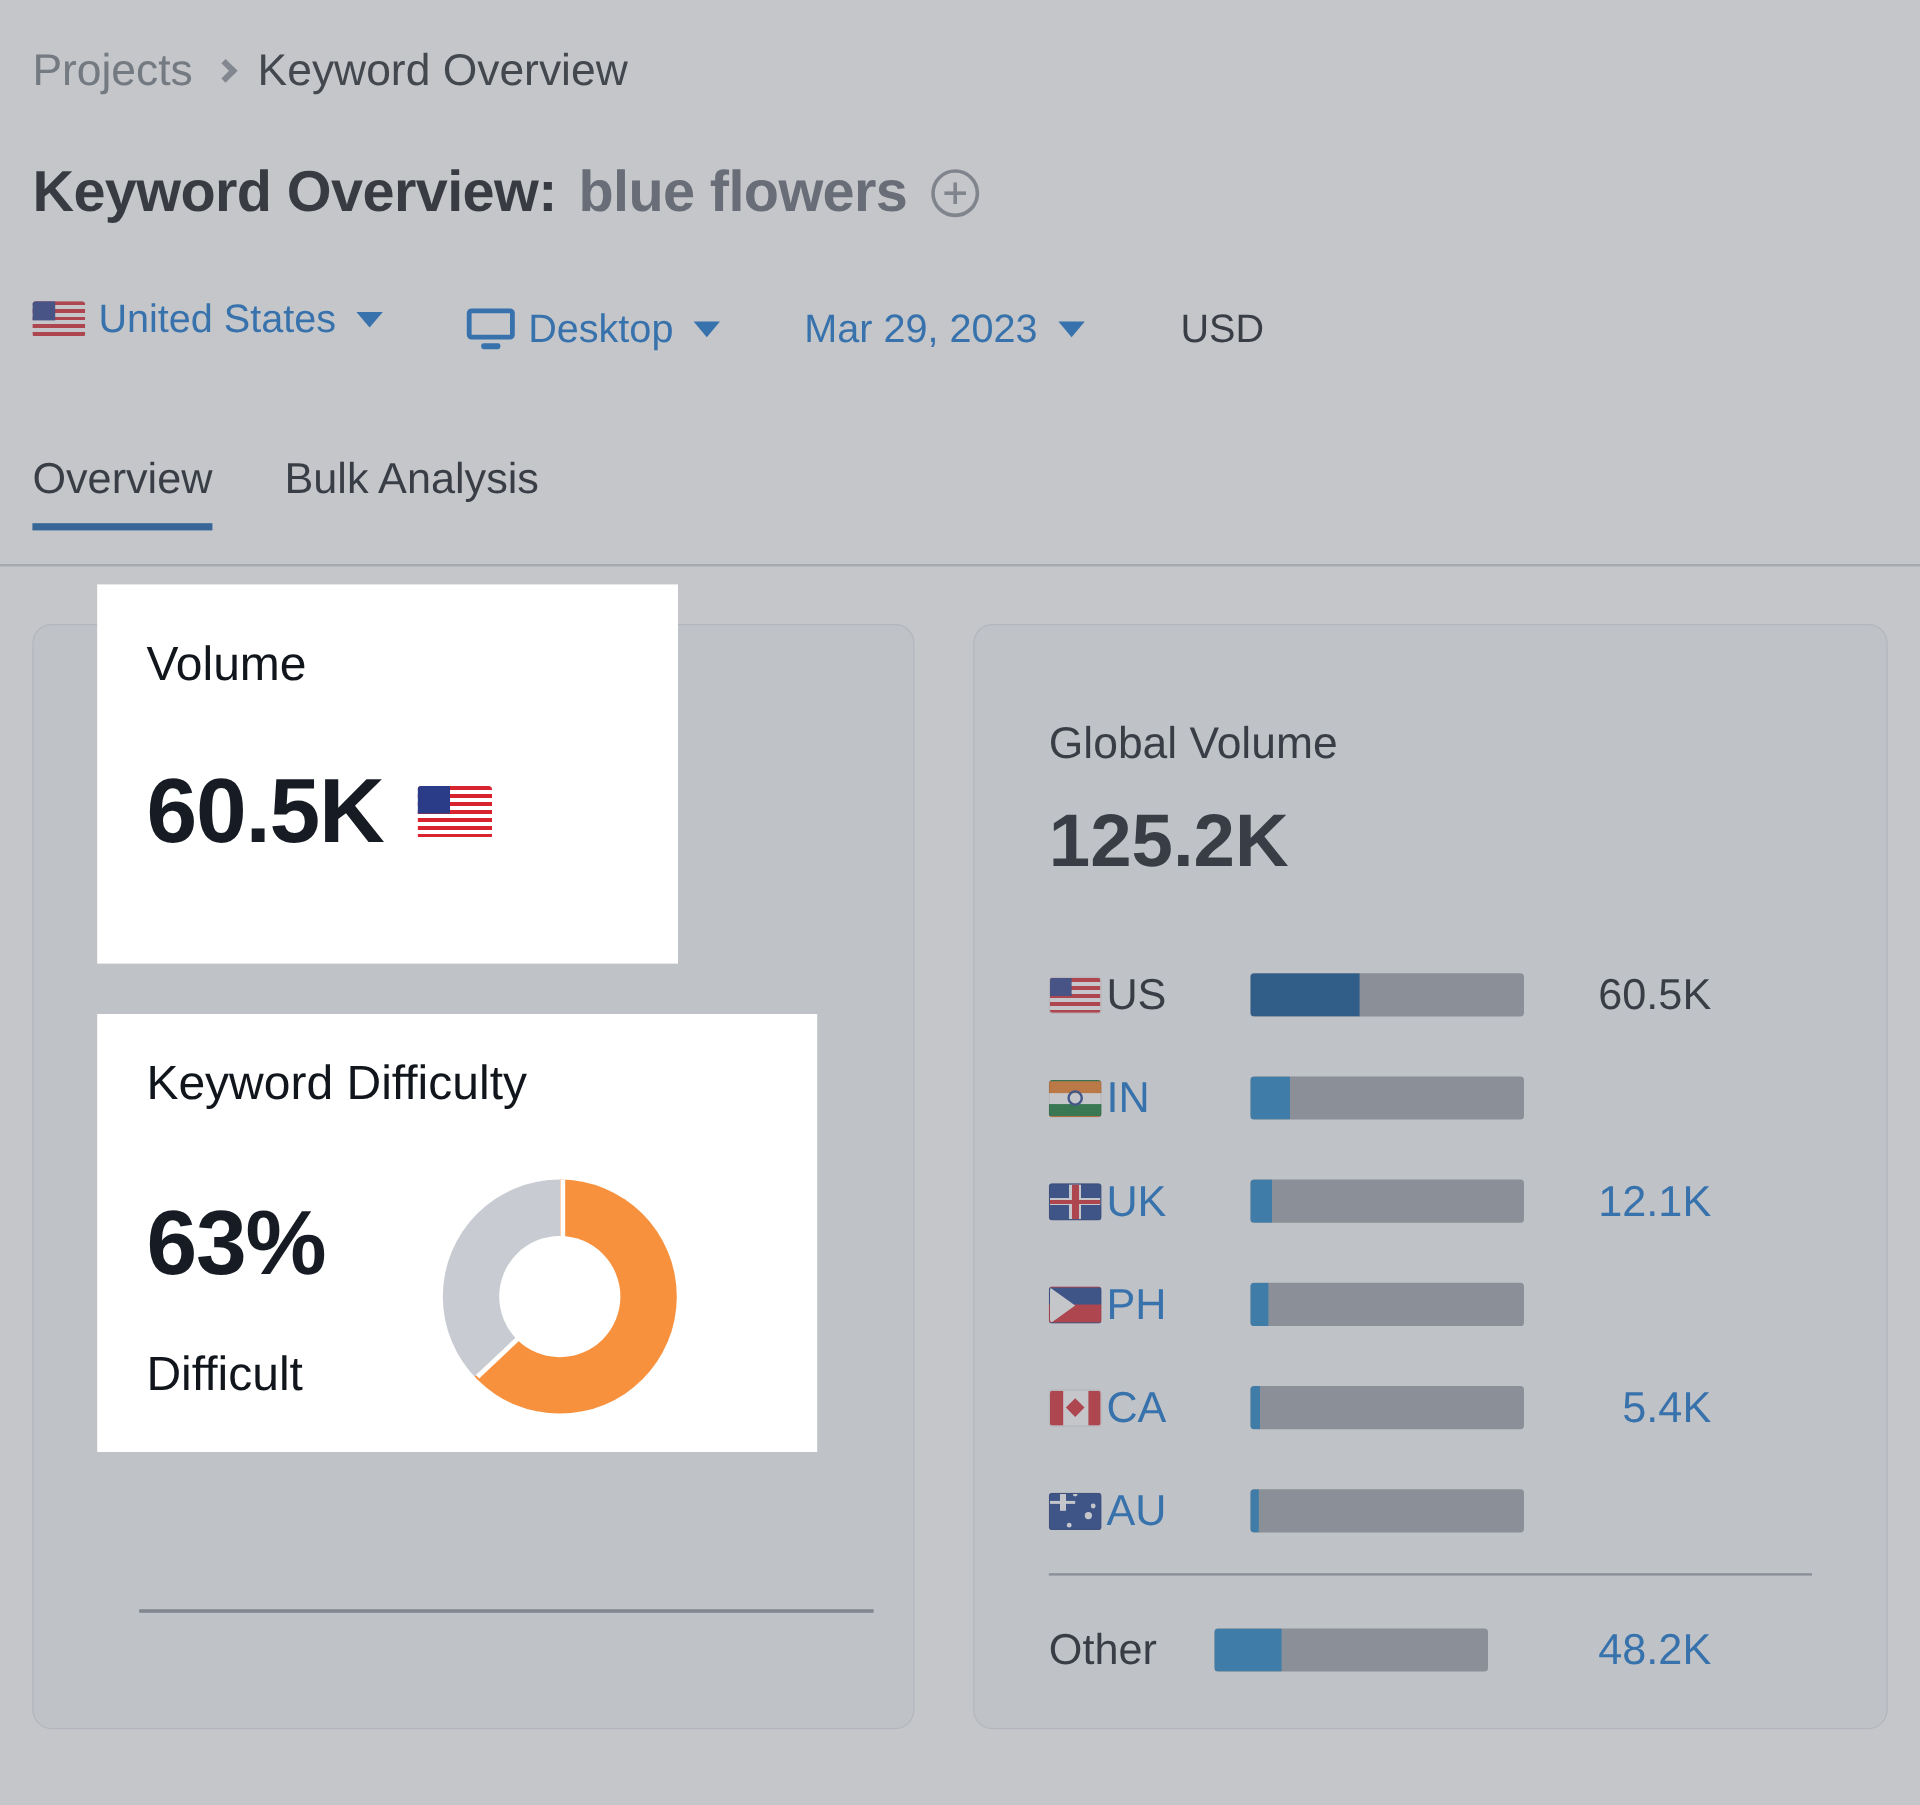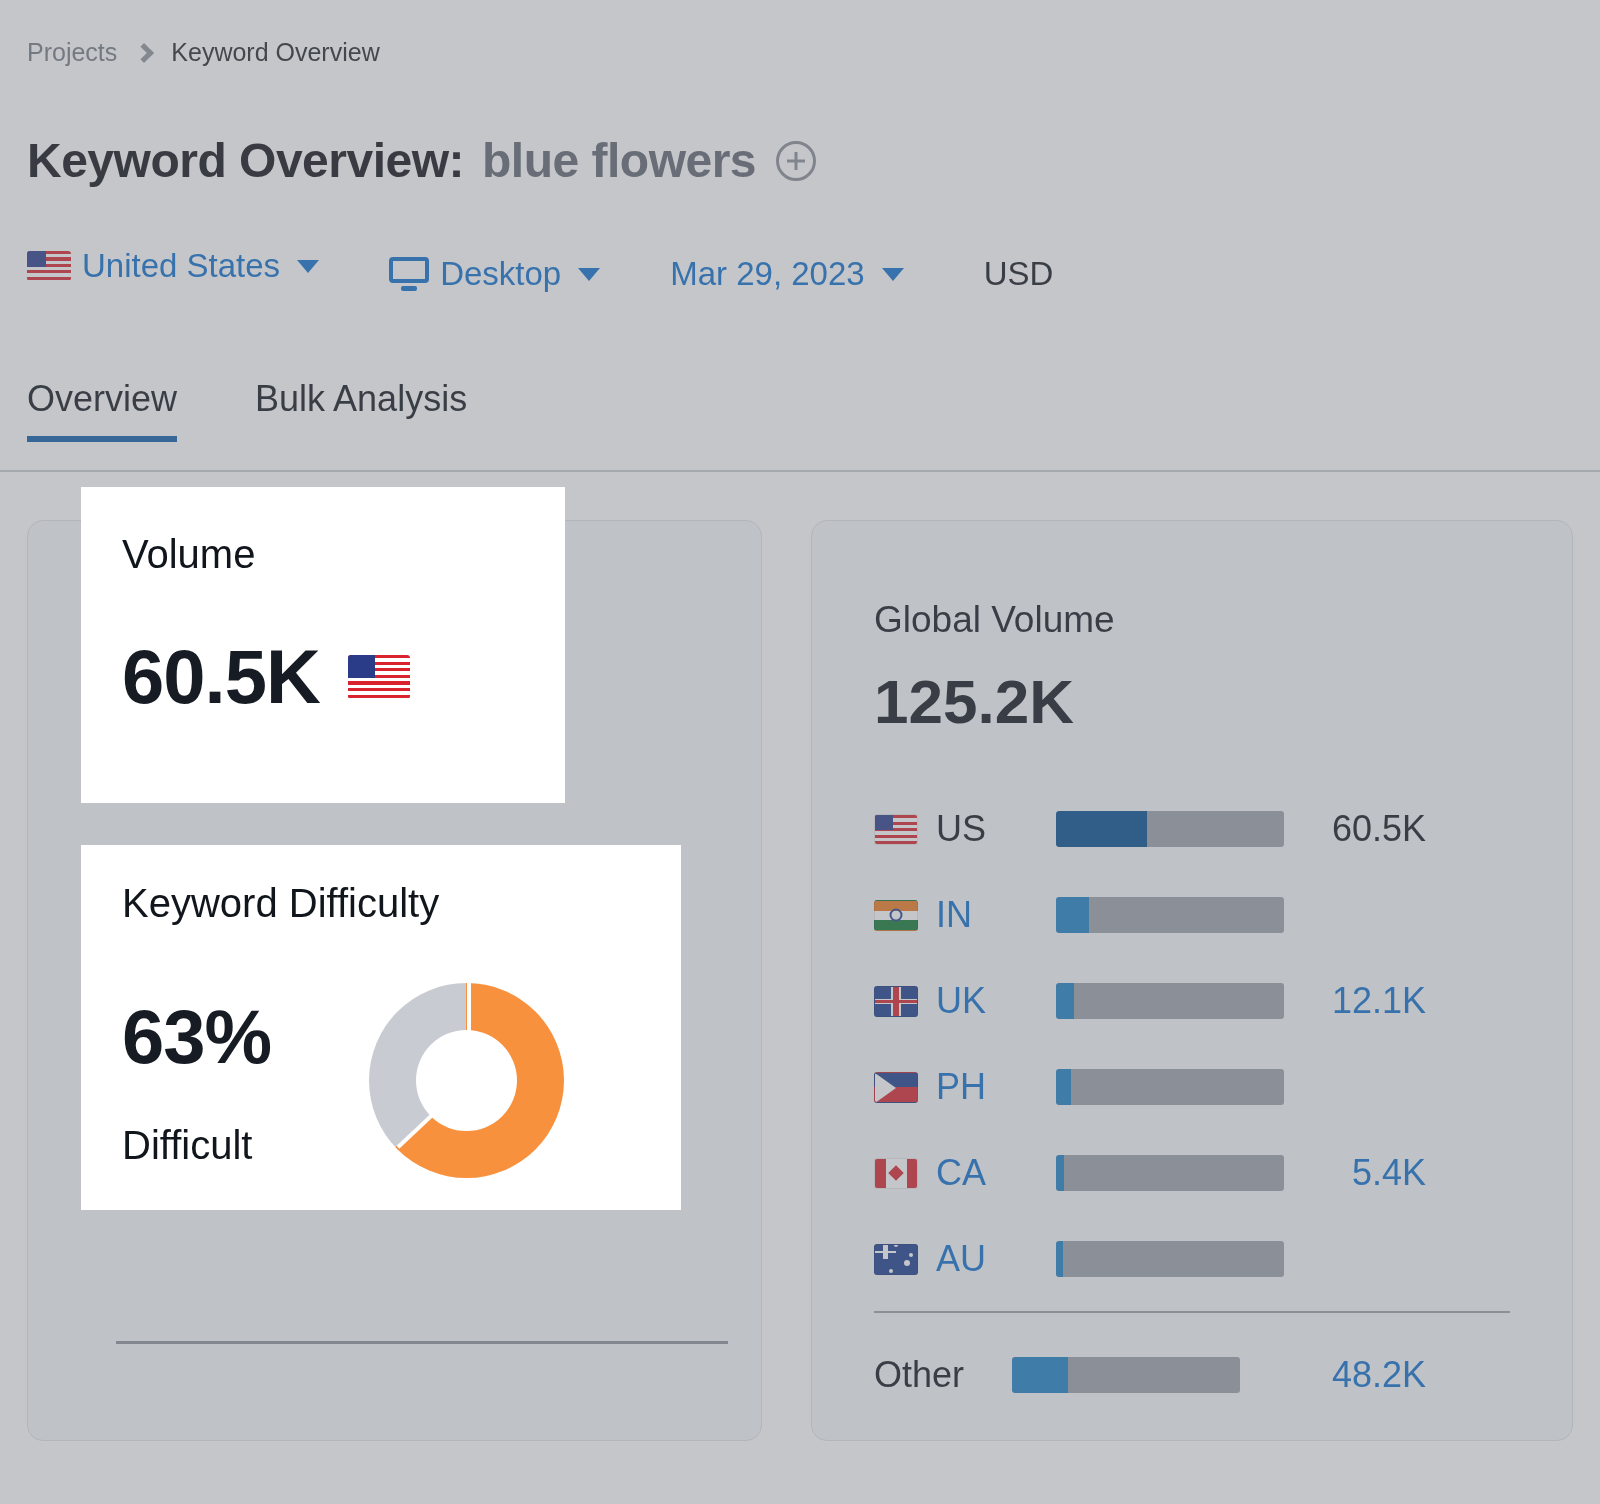--- a/index.html
+++ b/index.html
@@ -21,21 +21,21 @@
     position: absolute; inset: 0;
     background: rgba(115,120,128,0.42);
     pointer-events: none;
     z-index: 50;
   }
 
   
   .breadcrumb {
     position: absolute; left: 27px; top: 38px;
     display: flex; align-items: center; gap: 16px;
-    font-size: 25px; color: #6b7177;
+    font-size: 37px; color: #6b7177;
     white-space: nowrap;
   }
   .breadcrumb .crumb-link { color: #767c83; }
   .breadcrumb .chev {
     display: inline-block; width: 14px; height: 14px;
     border-top: 5px solid #8f959b; border-right: 5px solid #8f959b;
     transform: rotate(45deg);
     margin: 0 4px;
   }
   .breadcrumb .crumb-current { color: #22252a; }
@@ -100,21 +100,21 @@
     border: 4px solid #0e6fcc; border-radius: 4px;
   }
   .monitor-icon .stand {
     position: absolute; left: 12px; bottom: 0; width: 16px; height: 5px;
     background: #0e6fcc; border-radius: 2px;
   }
 
   
   .tabs {
     position: absolute; left: 27px; top: 378px;
-    display: flex; align-items: flex-end; gap: 78px;
+    display: flex; align-items: flex-end; gap: 60px;
   }
   .tab {
     font-size: 36px; color: #11161c; padding-bottom: 22px;
     position: relative;
   }
   .tab.active::after {
     content: ""; position: absolute; left: 0; right: 0; bottom: 0;
     height: 6px; background: #0b5ca8;
   }
   .tabs-rule {
@@ -151,21 +151,21 @@
   .gv-list { position: absolute; left: 62px; top: 265px; width: 640px; }
   .gv-row {
     display: flex; align-items: center; height: 86px;
   }
   .gv-flag {
     width: 44px; height: 31px; border-radius: 3px; overflow: hidden;
     flex: none; position: relative; background: #fff;
     border: 1px solid rgba(0,0,0,.10);
   }
   .gv-code {
-    width: 120px; flex: none; font-size: 36px; margin-left: 18px;
+    width: 120px; flex: none; font-size: 36px; margin-left: 4px;
     color: #0e6fcc;
   }
   .gv-row.is-current .gv-code,
   .gv-row.is-current .gv-val { color: #11161c; }
   .gv-row.other .gv-code { color: #11161c; margin-left: 0; width: 138px; }
   .gv-track {
     width: 228px; height: 36px; background: #9da2a9; border-radius: 3px;
     flex: none; overflow: hidden; position: relative;
   }
   .gv-fill { height: 100%; background: #1b82c4; border-radius: 3px 0 0 3px; }

